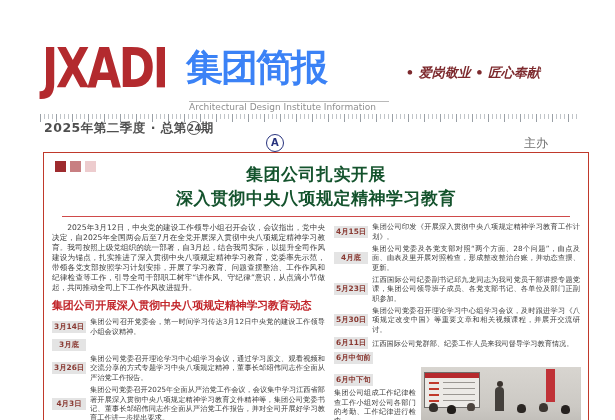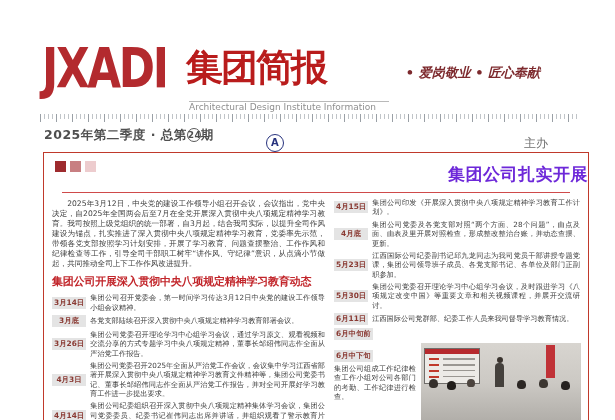--- a/index.html
+++ b/index.html
@@ -5,32 +5,32 @@
   * { margin:0; padding:0; box-sizing:border-box; }
   html,body { width:615px; height:420px; background:#ffffff; overflow:hidden;
     font-family:"DejaVu Sans", sans-serif; }
   .page { position:relative; width:566px; height:420px; background:#fff;margin-top:28px; }
 
   
   .logo-latin { position:absolute; left:42px; top:12px; font-size:56px; line-height:1;
     font-weight:900; color:#b32a2e; letter-spacing:-3px;
     transform:scaleX(0.78); transform-origin:left top; }
   .logo-cn { position:absolute; left:186px; top:20px; font-size:37px; line-height:1.1;
-    font-weight:900; color:#b91c1c; letter-spacing:-2px; }
+    font-weight:900; color:#3b82f6; letter-spacing:-2px; }
   .logo-en { position:absolute; left:189px; top:73px; width:200px; font-size:9px;
     color:#8f8f8f; border-top:1px solid #b9b9b9; padding-top:0; white-space:nowrap; }
   .slogans { position:absolute; right:26px; top:34px; text-align:left;
     font-family:"DejaVu Serif", serif; font-weight:bold; font-style:italic;
     color:#7d2a2e; font-size:13px; line-height:1.7; }
   .ruler { position:absolute; left:40px; top:86px; width:537px; height:8px;
     background:
       repeating-linear-gradient(90deg,#9aa0a6 0 1px,transparent 1px 16px),
       repeating-linear-gradient(90deg,#c0c4c8 0 1px,transparent 1px 4px);
     background-size:100% 8px, 100% 5px; background-repeat:no-repeat; }
-  .issue-line { position:absolute; left:44px; top:99px; font-size:12.5px;
+  .issue-line { position:absolute; left:44px; top:92px; font-size:12.5px;
     font-weight:600; color:#4f4f4f; letter-spacing:0.5px; }
   .circled-no { display:inline-block; width:14px; height:14px; border:1px solid #5a5a5a;
     border-radius:50%; font-size:9px; line-height:13px; text-align:center;
     vertical-align:1px; font-weight:700; }
   .publisher { position:absolute; right:18px; top:96px; display:flex;
     align-items:center; gap:5px; }
   .pub-logo { width:18px; height:18px; border:1.6px solid #28337e; border-radius:50%;
     color:#28337e; font-size:10px; font-weight:900; text-align:center; line-height:15px;
     flex-shrink:0; }
   .pub-cn { font-size:14.5px; font-weight:900; color:#28337e; letter-spacing:-1px;
@@ -41,21 +41,21 @@
   
   .box { position:absolute; left:43px; top:124px; width:546px; height:288px;
     border:1.5px solid #c0392b; background:#fff; overflow:hidden; }
   .deco { position:absolute; display:flex; gap:4px; }
   .deco-top { left:11px; top:8px; }
   .deco-bottom { right:16px; bottom:1px; }
   .deco i { width:11px; height:11px; display:block; }
   .deco-top i:nth-child(1){background:#9e2b2e;} .deco-top i:nth-child(2){background:#c87f82;}
   .deco-top i:nth-child(3){background:#edccce;}
   .deco-bottom i { width:8px; height:8px; background:#a02c30; }
-  .headline { margin-top:9px; text-align:right; color:#6d28d9; font-weight:900;
+  .headline { margin-top:9px; text-align:center; color:#14532d; font-weight:900;
     font-size:17px; line-height:1.42; letter-spacing:0.5px; }
   .divider { width:508px; margin:6px auto 5px; border-top:1px solid #cf4a4a; }
   .cols { display:flex; gap:9px; padding:0 8px; }
   .col-left { width:273px; flex-shrink:0; }
   .col-right { flex:1; min-width:0; }
   .intro { font-size:7.6px; line-height:1.32; color:#3c3c3c; text-align:justify;
     text-indent:2em; margin:1px 0 5px; }
   .section-title { font-size:11px; font-weight:900; color:#c2262b;
     letter-spacing:-0.2px; margin:1px 0 4px; white-space:nowrap; }
   .trow { display:flex; gap:4px; margin-bottom:3px; align-items:center; }
@@ -120,36 +120,36 @@
 
   <div class="box">
     <div class="deco deco-top">
         <i></i>
         <i></i>
         <i></i>
       </div>
 
     <div class="headline">
       <div>集团公司扎实开展</div>
+      <div>深入贯彻中央八项规定精神学习教育</div>
     </div>
     <div class="divider"></div>
 
     <div class="cols">
 
       <div class="col-left">
         <p class="intro">2025年3月12日，中央党的建设工作领导小组召开会议，会议指出，党中央决定，自2025年全国两会后至7月在全党开展深入贯彻中央八项规定精神学习教育。我司按照上级党组织的统一部署，自3月起，结合我司实际，以提升全司作风建设为锚点，扎实推进了深入贯彻中央八项规定精神学习教育，党委率先示范，带领各党支部按照学习计划安排，开展了学习教育、问题查摆整治、工作作风和纪律检查等工作，引导全司干部职工树牢“讲作风、守纪律”意识，从点滴小节做起，共同推动全司上下工作作风改进提升。</p>
         <div class="section-title">集团公司开展深入贯彻中央八项规定精神学习教育动态</div>
 
         <div class="trow">
           <span class="chip">3月14日</span>
           <span class="ttext">集团公司召开党委会，第一时间学习传达3月12日中央党的建设工作领导小组会议精神。</span>
         </div>
         <div class="trow">
           <span class="chip">3月底</span>
-          <span class="ttext">各党支部陆续召开深入贯彻中央八项规定精神学习教育部署会议。</span>
         </div>
         <div class="trow">
           <span class="chip">3月26日</span>
           <span class="ttext">集团公司党委召开理论学习中心组学习会议，通过学习原文、观看视频和交流分享的方式专题学习中央八项规定精神，董事长邹绍伟同志作全面从严治党工作报告。</span>
         </div>
         <div class="trow">
           <span class="chip">4月3日</span>
           <span class="ttext">集团公司党委召开2025年全面从严治党工作会议，会议集中学习江西省部署开展深入贯彻中央八项规定精神学习教育文件精神等，集团公司党委书记、董事长邹绍伟同志作全面从严治党工作报告，并对全司开展好学习教育工作进一步提出要求。</span>
         </div>
         <div class="trow">

